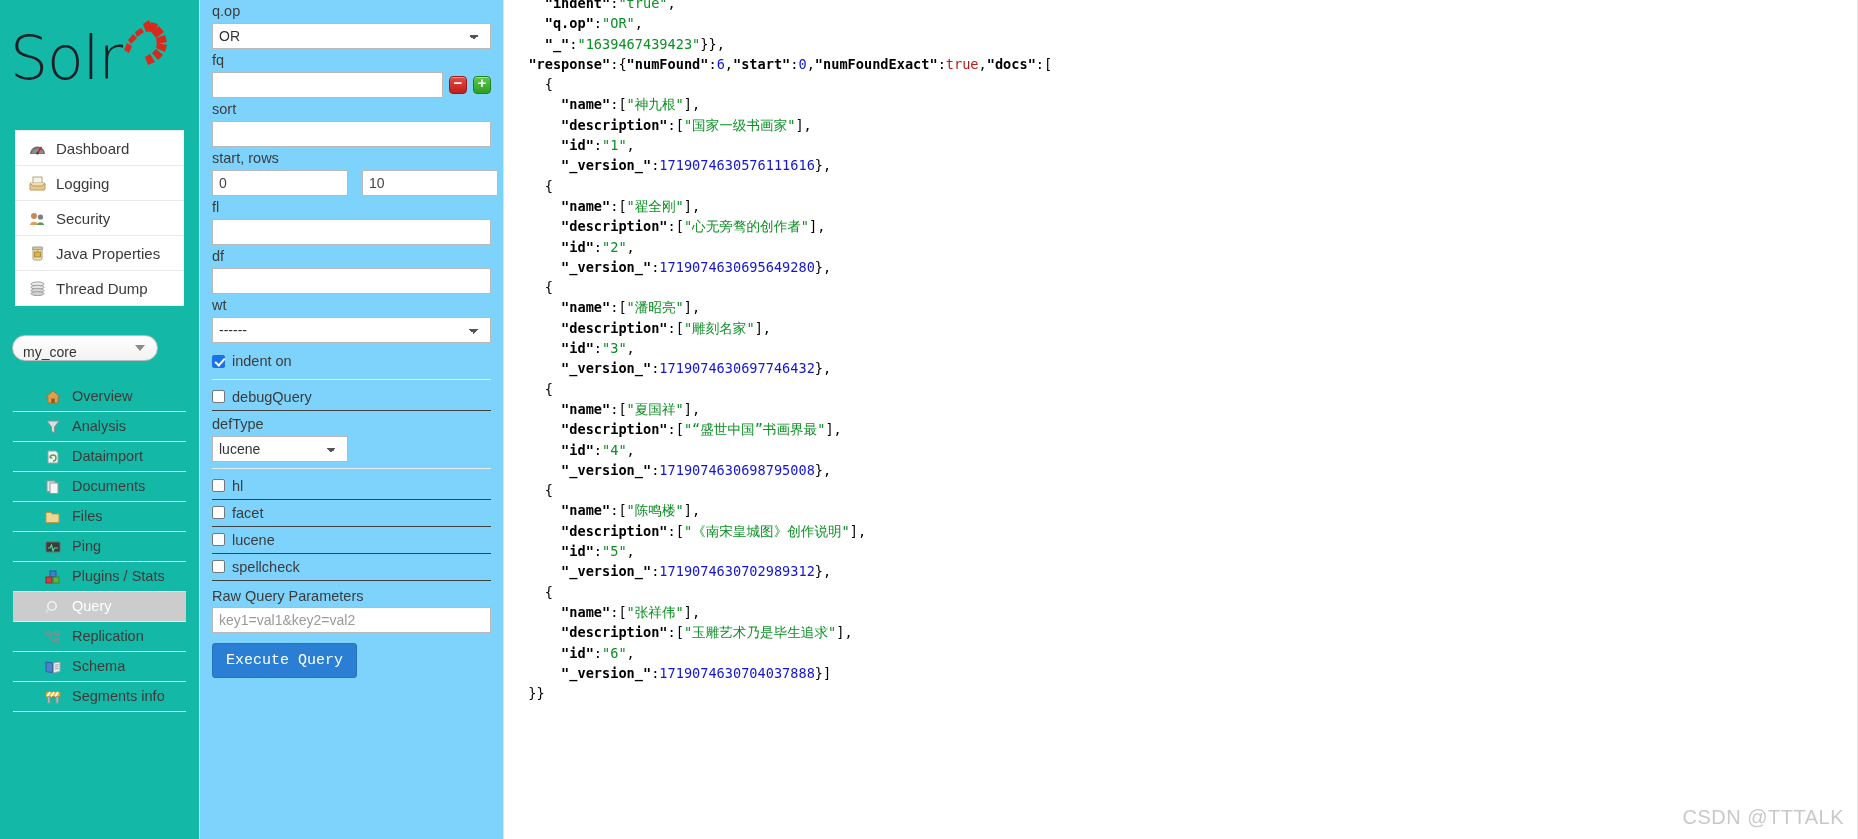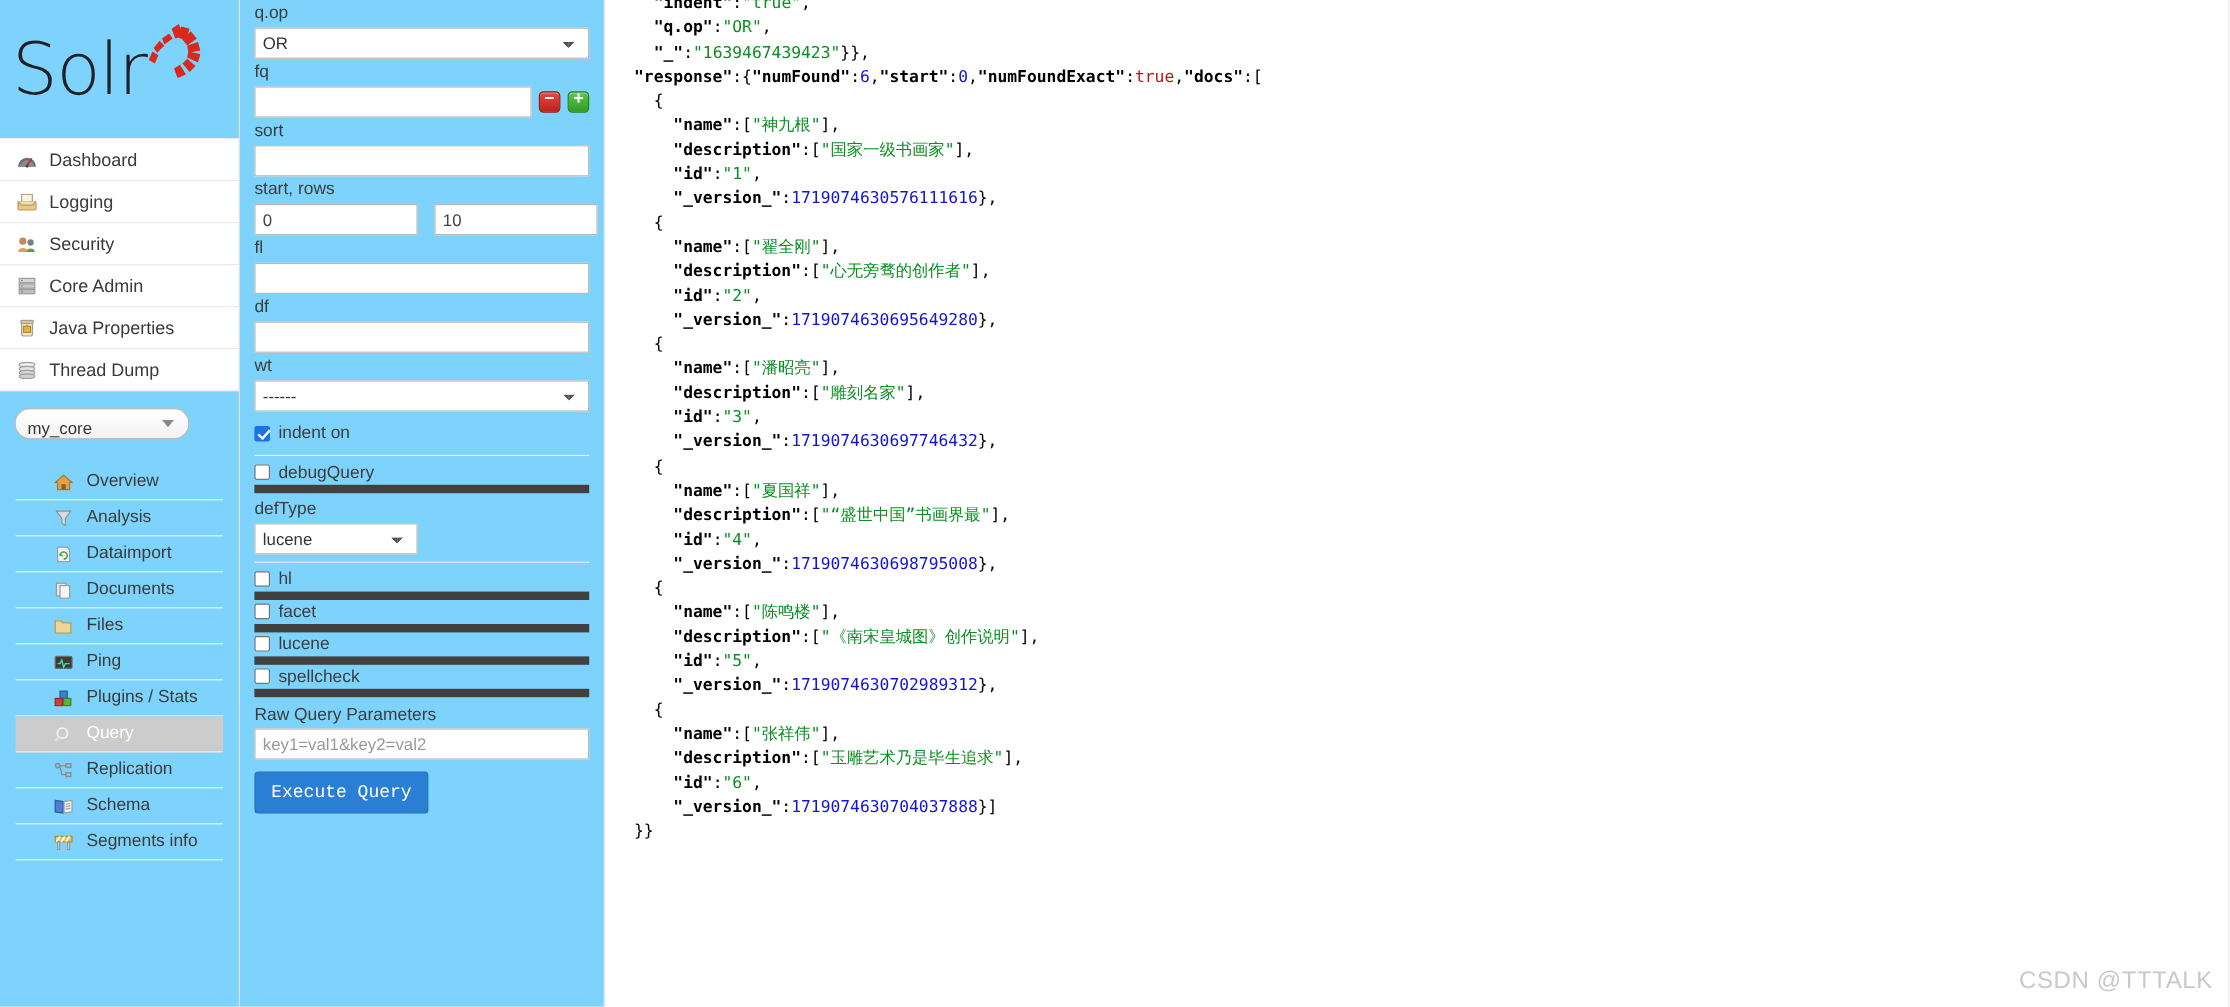--- a/index.html
+++ b/index.html
@@ -11,41 +11,41 @@
     font-family: "Liberation Sans", sans-serif;
   }
   #app { position: relative; width: 1858px; height: 839px; display: flex; background:#fff; }
 
   
   #sidebar {
     width: 200px;
     min-width: 200px;
     height: 839px;
     border-right: 1px solid #e0e0e0;
-    background: #7dd3fc;
+    background: #14b8a6;
     position: relative;
   }
   .logo-wrap {
     height: 116px;
     display: flex;
     align-items: center;
     padding-left: 10px;
     position: relative;
   }
   .logo-text {
     font-family: "DejaVu Sans", sans-serif;
     font-size: 60px;
     font-weight: 300;
     color: #1f1f28;
     letter-spacing: -1px;
     line-height: 1;
   }
   .logo-burst { position: absolute; left: 113px; top: 20px; width: 54px; height: 54px; }
 
-  .nav-list { list-style: none; margin: 0; padding: 0; }
+  .nav-list { list-style: none; margin: 15px; padding: 0; }
   .nav-item {
     display: flex;
     align-items: center;
     height: 36px;
     padding-left: 12px;
     border-bottom: 1px solid #ebebeb;
     border-top: 1px solid #ebebeb;
     margin-top: -1px;
     font-size: 15px;
     color: #3a3a3a;
@@ -158,21 +158,21 @@
     flex-shrink: 0;
     box-shadow: inset 0 1px 0 rgba(255,255,255,.45);
   }
   .sqbtn.minus { background: linear-gradient(#e24b43, #c0201a); border:1px solid #9e1813; }
   .sqbtn.plus  { background: linear-gradient(#5dc94f, #2f9e21); border:1px solid #25821a; }
   .sqbtn span { position: relative; top: -2px; }
 
   .chk-row {
     display: flex; align-items: center;
     height: 27px;
-    border-bottom: 7px solid #404040;
+    border-bottom: 1px solid #404040;
     font-size: 14.5px;
     color: #3c3c3c;
   }
   .chk-row.noline { border-bottom: none; }
   .chk {
     width: 13px; height: 13px;
     border: 1px solid #767676;
     border-radius: 2px;
     margin-right: 7px;
     background: #fff;
@@ -292,33 +292,20 @@
           <svg width="17" height="15" viewBox="0 0 17 15">
             <circle cx="5" cy="5" r="3" fill="#c58a5c"></circle>
             <path d="M1 14 C1 9.5 9 9.5 9 14 Z" fill="#d8a15e"></path>
             <circle cx="11.5" cy="6" r="2.6" fill="#7e7e7e"></circle>
             <path d="M8 14 C8 10.2 15 10.2 15 14 Z" fill="#5e9c53"></path>
           </svg>
         </span>
         <span class="nav-label">Security</span>
       </li>
 
-      <li class="nav-item">
-        <span class="nav-ico">
-          <svg width="17" height="15" viewBox="0 0 17 15">
-            <rect x="2" y="1" width="13" height="3.6" fill="#d4d4d4" stroke="#9b9b9b"></rect>
-            <rect x="2" y="5.6" width="13" height="3.6" fill="#c9c9c9" stroke="#9b9b9b"></rect>
-            <rect x="2" y="10.2" width="13" height="3.6" fill="#bfbfbf" stroke="#9b9b9b"></rect>
-            <circle cx="4.3" cy="2.8" r="0.7" fill="#5b9e4b"></circle>
-            <circle cx="4.3" cy="7.4" r="0.7" fill="#5b9e4b"></circle>
-            <circle cx="4.3" cy="12" r="0.7" fill="#5b9e4b"></circle>
-          </svg>
-        </span>
-        <span class="nav-label">Core Admin</span>
-      </li>
 
       <li class="nav-item">
         <span class="nav-ico">
           <svg width="17" height="15" viewBox="0 0 17 15">
             <rect x="4" y="3" width="9" height="11" rx="1.4" fill="#ece5d2" stroke="#a79e85"></rect>
             <rect x="3.4" y="1" width="10.2" height="2.6" rx="0.6" fill="#cfc6ac" stroke="#a79e85"></rect>
             <rect x="5.6" y="6" width="5.8" height="5" fill="#e0b544" stroke="#b08d28"></rect>
             <rect x="7.4" y="4.5" width="2.2" height="2" fill="#c8a03a"></rect>
           </svg>
         </span>

